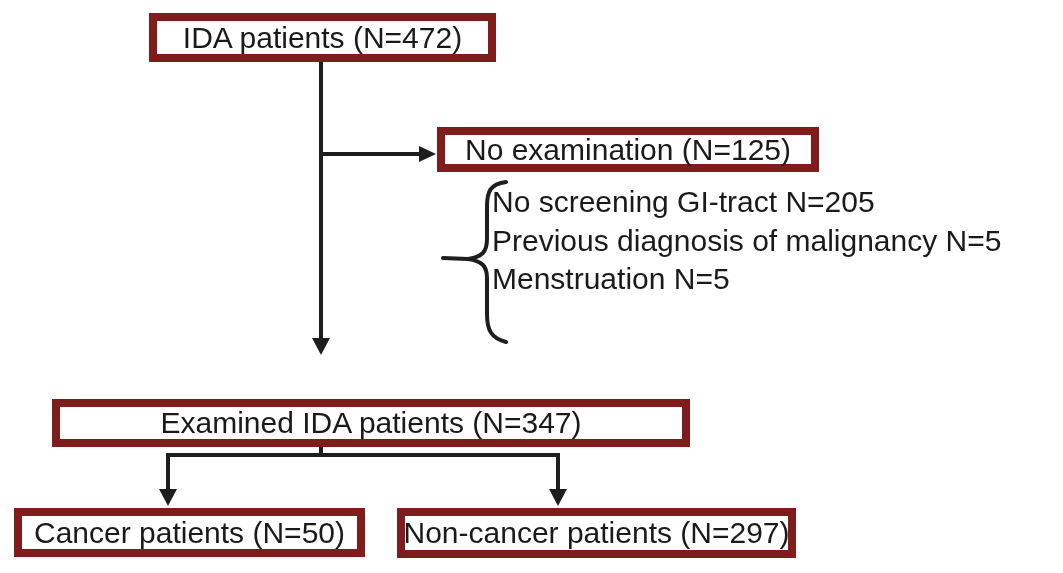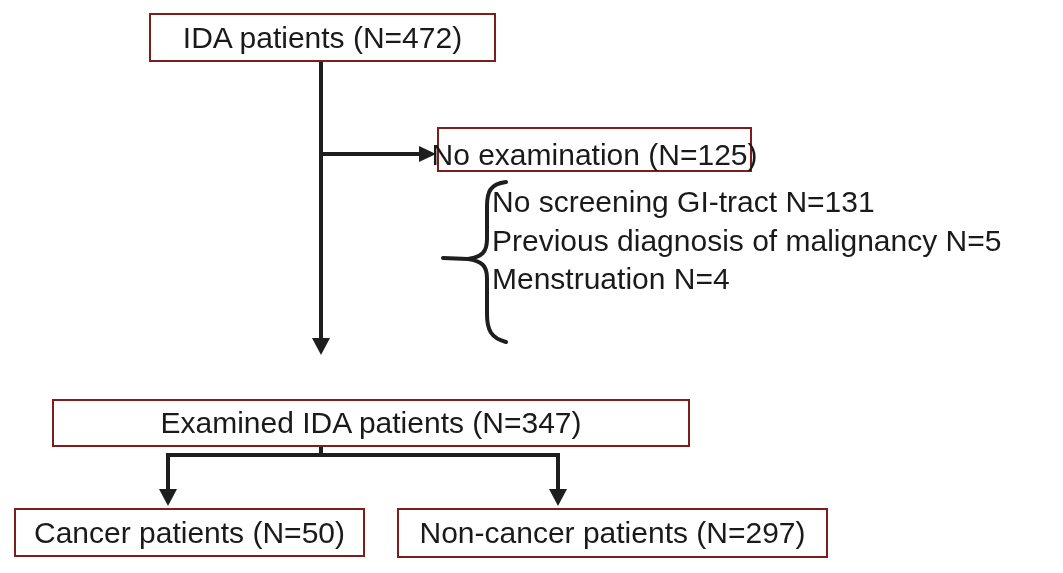--- a/index.html
+++ b/index.html
@@ -21,34 +21,34 @@
     left: 0;
     top: 0;
     width: 1063px;
     height: 573px;
     pointer-events: none;
   }
   .node {
     position: absolute;
     box-sizing: border-box;
     background: #ffffff;
-    border: 2px solid #7f1d1d;
+    border: 8px solid #7f1d1d;
     display: flex;
     align-items: center;
     justify-content: center;
     font-size: 30px;
     line-height: 1;
     white-space: nowrap;
     color: #1a1a1a;
   }
   .node-ida        { left: 149px; top: 13px;  width: 347px; height: 49px; }
-  .node-noexam     { left: 437px; top: 127px; width: 315px; height: 45px; align-items: flex-end; }
+  .node-noexam     { left: 437px; top: 127px; width: 382px; height: 45px; }
   .node-examined   { left: 52px;  top: 355px; width: 638px; height: 48px; margin-top: 44px; }
   .node-cancer     { left: 14px;  top: 508px; width: 351px; height: 49px; }
-  .node-noncancer  { left: 397px; top: 508px; width: 431px; height: 50px; }
+  .node-noncancer  { left: 397px; top: 508px; width: 399px; height: 50px; }
   .exclusion-list {
     position: absolute;
     left: 492px;
     top: 183px;
     font-size: 30px;
     line-height: 38.5px;
     white-space: nowrap;
     color: #1a1a1a;
   }
 </style>
@@ -84,23 +84,23 @@
 
   <div class="node node-ida">
     <span>IDA patients (N=472)</span>
   </div>
 
   <div class="node node-noexam">
     <span>No examination (N=125)</span>
   </div>
 
   <div class="exclusion-list">
-    <div>No screening GI-tract N=131</div>
+    <div>No screening GI-tract N=205</div>
     <div>Previous diagnosis of malignancy N=5</div>
-    <div>Menstruation N=4</div>
+    <div>Menstruation N=5</div>
   </div>
 
   <div class="node node-examined">
     <span>Examined IDA patients (N=347)</span>
   </div>
 
   <div class="node node-cancer">
     <span>Cancer patients (N=50)</span>
   </div>
 

